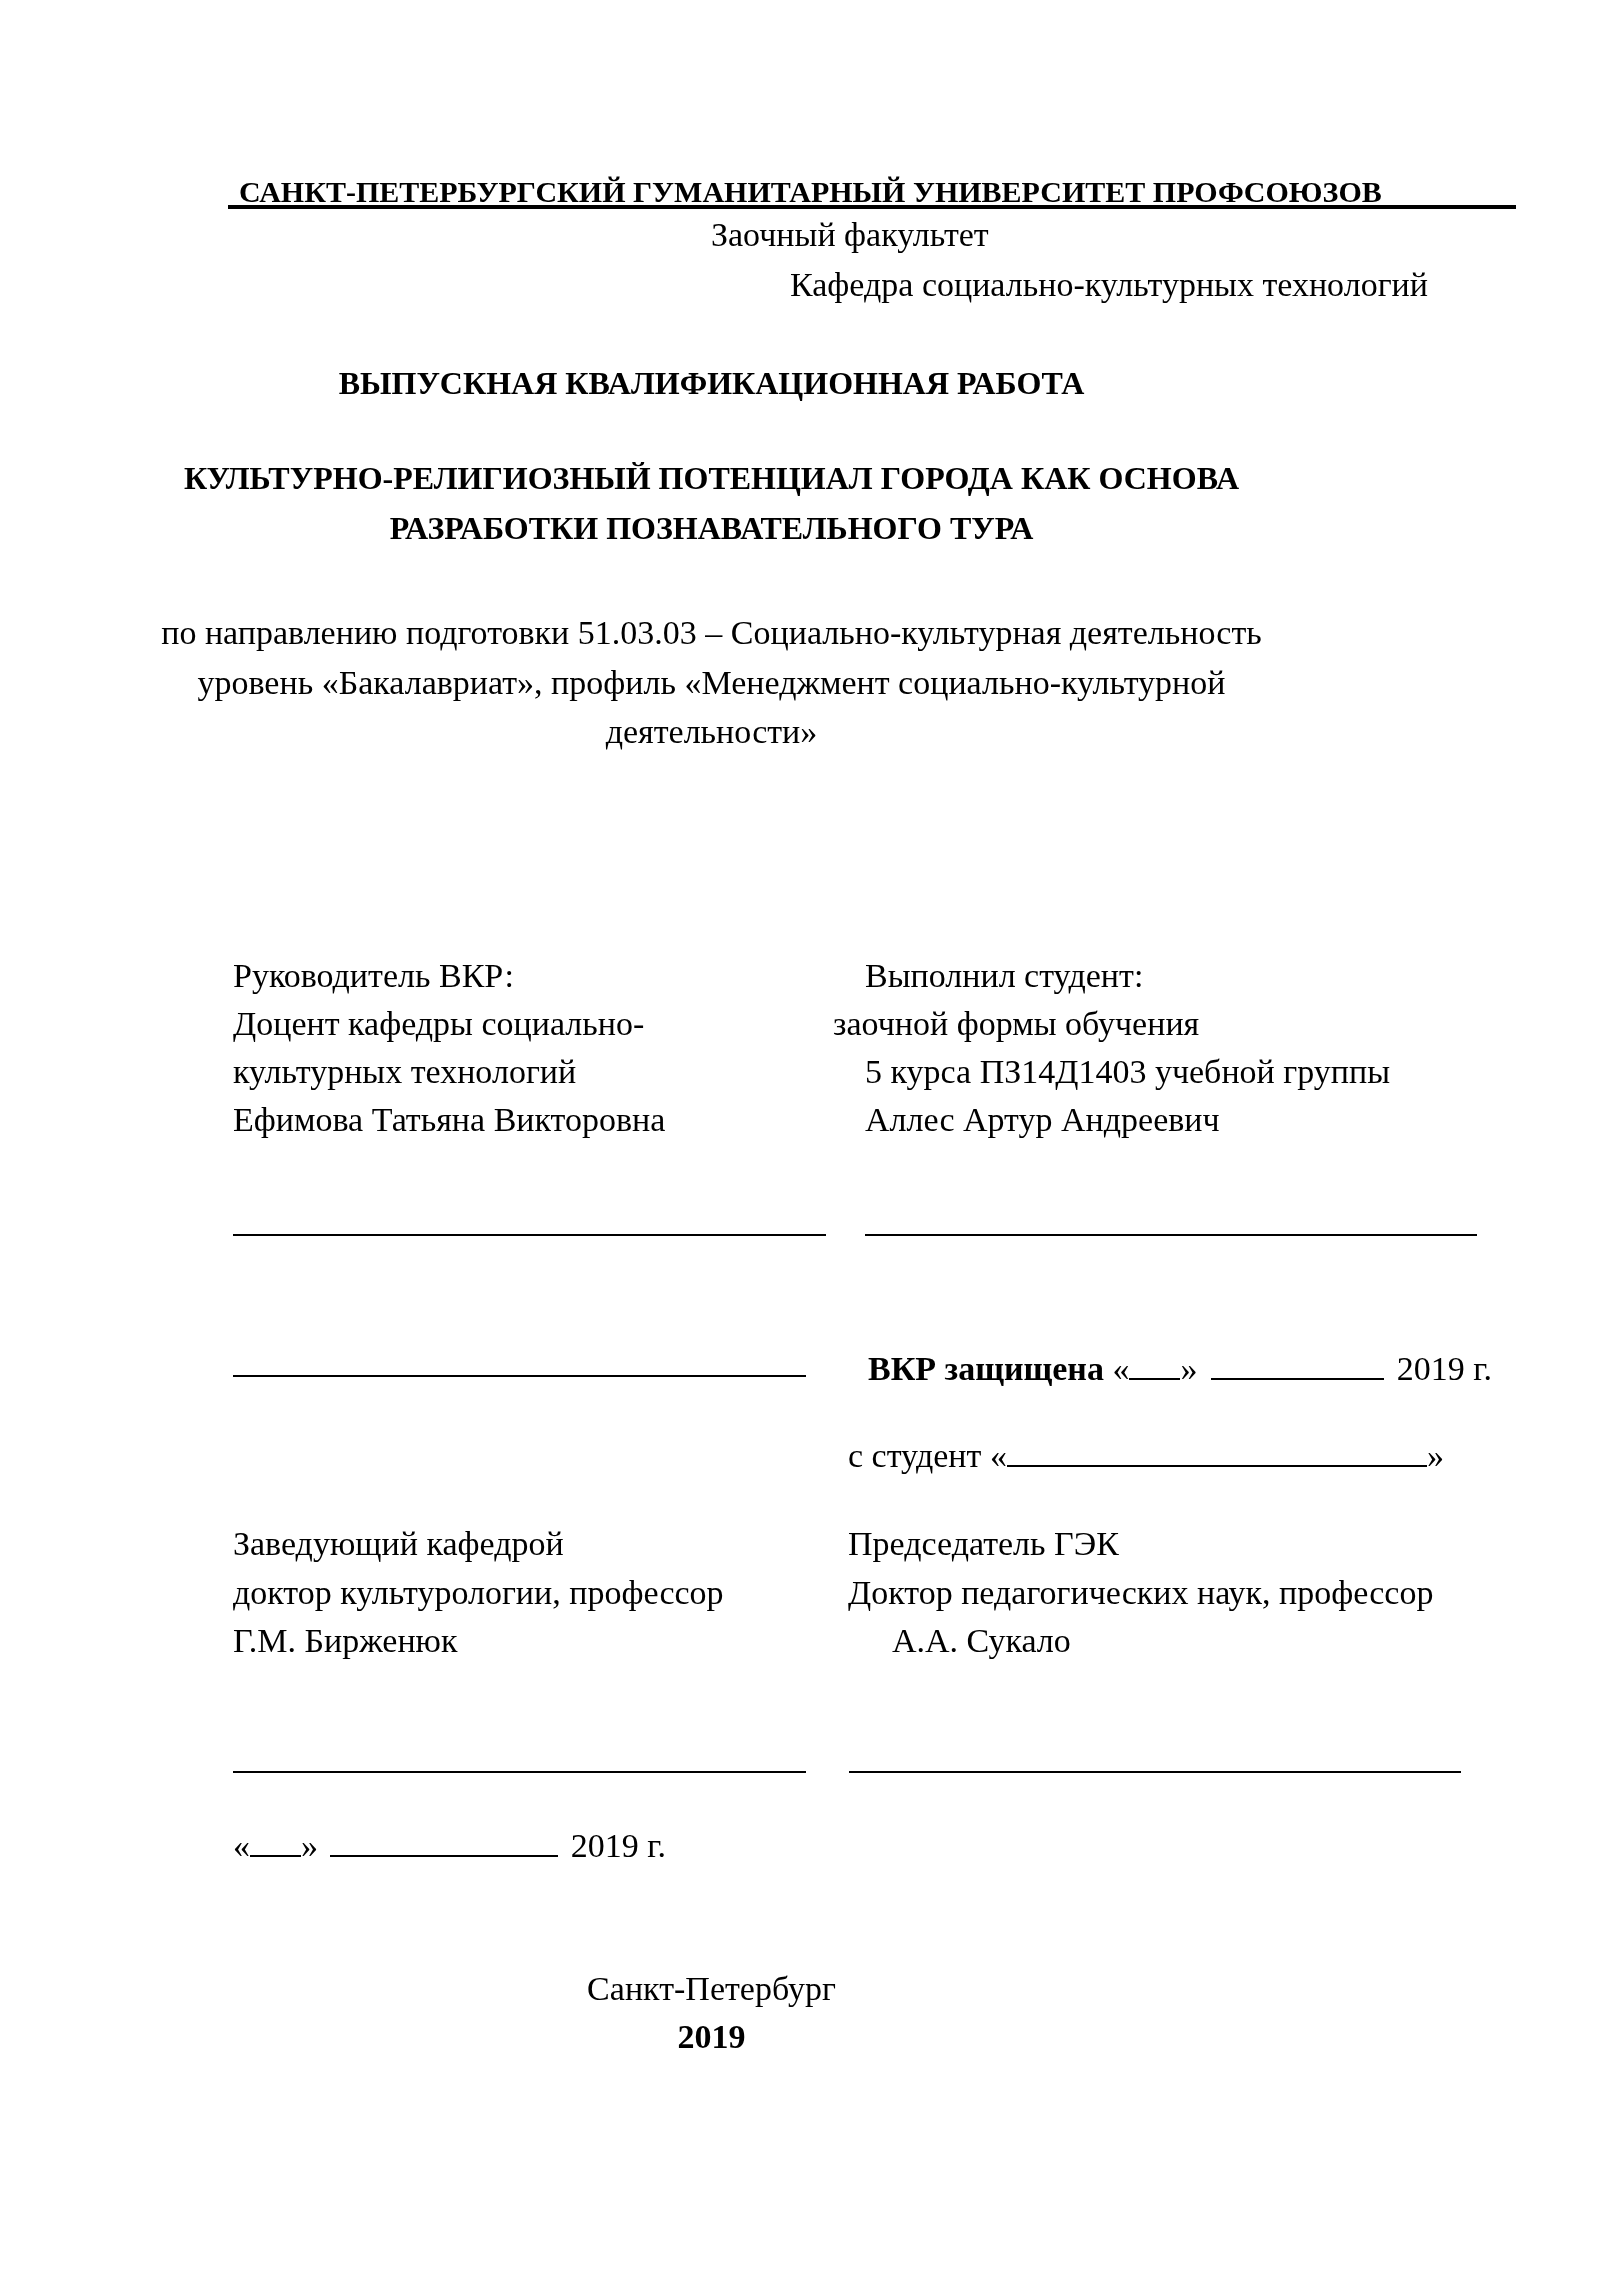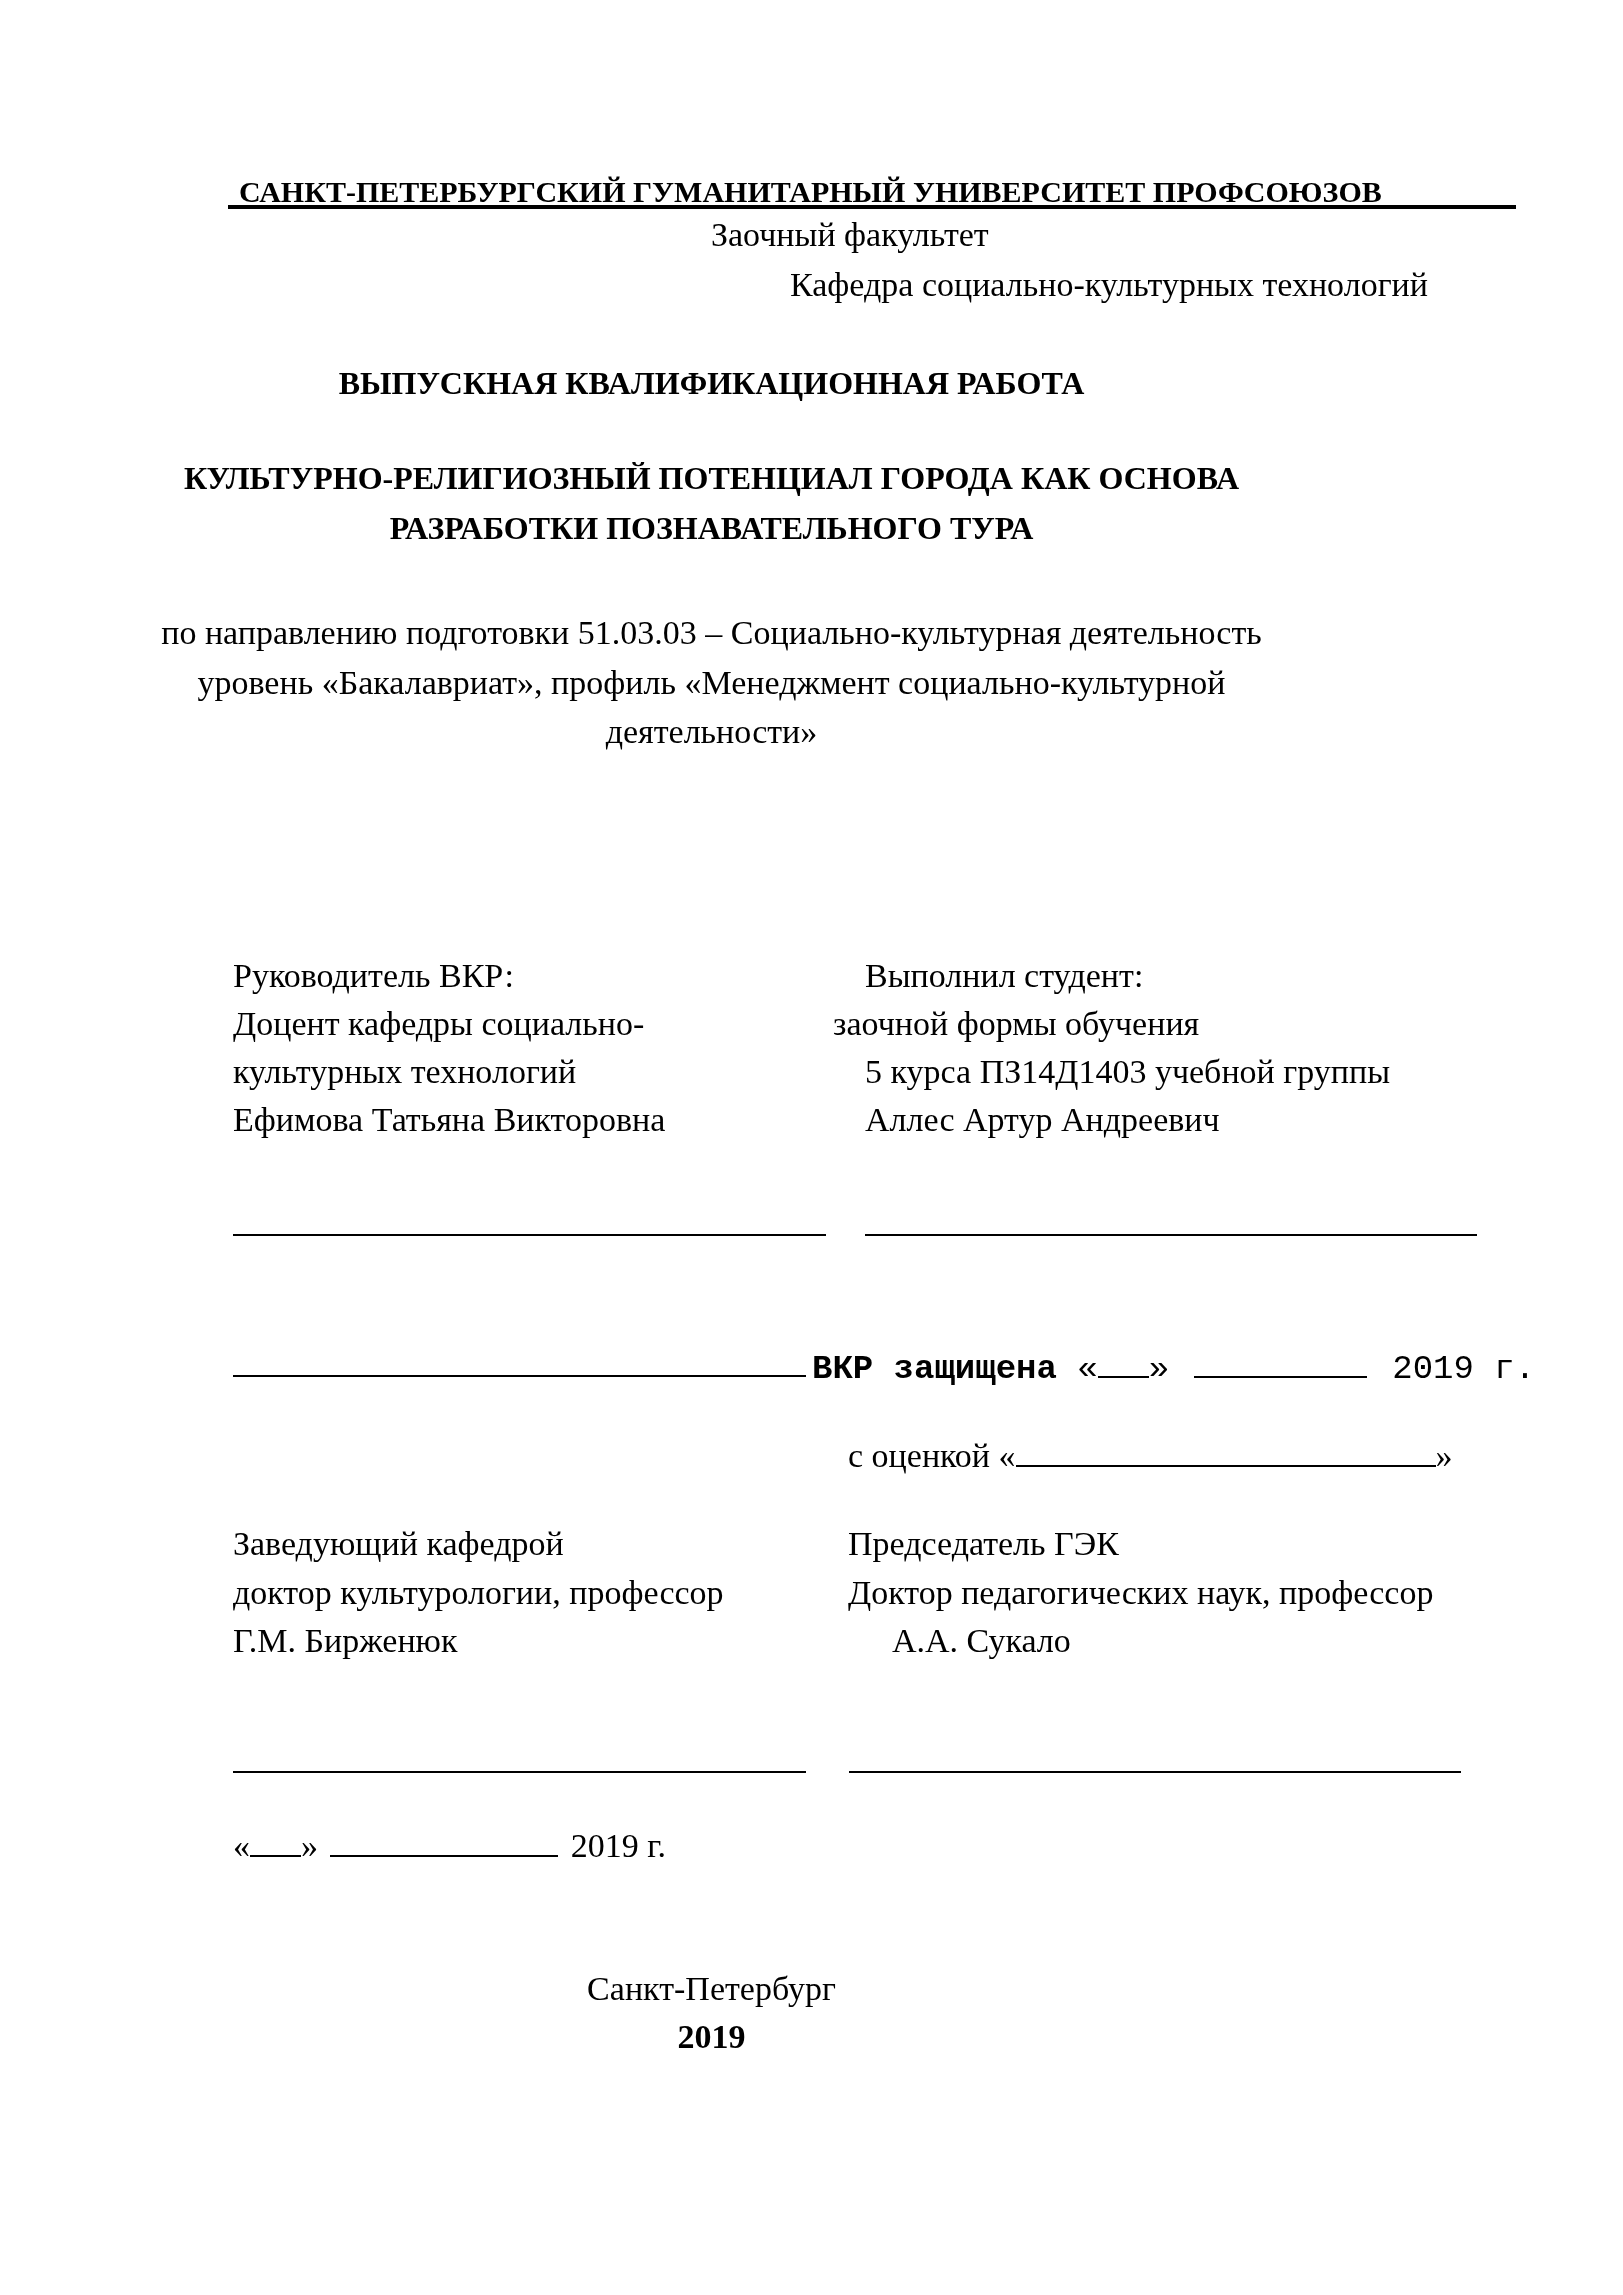--- a/index.html
+++ b/index.html
@@ -37,28 +37,28 @@
 
 <div>
   <div class="ln" style="left:865px; top:959px;text-align:center;">Выполнил студент:</div>
   <div class="ln" style="left:833px; top:1007px;">заочной формы обучения</div>
   <div class="ln" style="left:865px; top:1055px;">5 курса ПЗ14Д1403 учебной группы</div>
   <div class="ln" style="left:865px; top:1103px;">Аллес Артур Андреевич</div>
   <div class="rule" style="left:865px; top:1234px; width:612px; height:2.4px;"></div>
 </div>
 
 <div class="rule" style="left:233px; top:1375px; width:573px; height:2.4px;"></div>
-<div class="ln" style="left:812px; top:1352px;font-family:Liberation Mono, monospace;">
+<div class="ln" style="left:868px; top:1352px;">
   <span class="b">ВКР защищена</span>
   <span>«</span><span class="blank b" style="width:51px;"></span><span>»</span>
   <span class="blank" style="width:173px; margin-left:4.7px; margin-right:4.7px;"></span>
   <span>2019 г.</span>
 </div>
 <div class="ln" style="left:848px; top:1439px;">
-  <span>с оценкой «</span><span class="blank" style="width:420px;"></span><span>»</span>
+  <span>с студент «</span><span class="blank" style="width:420px;"></span><span>»</span>
 </div>
 
 <div>
   <div class="ln" style="left:233px; top:1527px;">Заведующий кафедрой</div>
   <div class="ln" style="left:233px; top:1576px;">доктор культурологии, профессор</div>
   <div class="ln" style="left:233px; top:1624px;">Г.М. Бирженюк</div>
   <div class="rule" style="left:233px; top:1771px; width:573px; height:2.4px;"></div>
 </div>
 
 <div>

